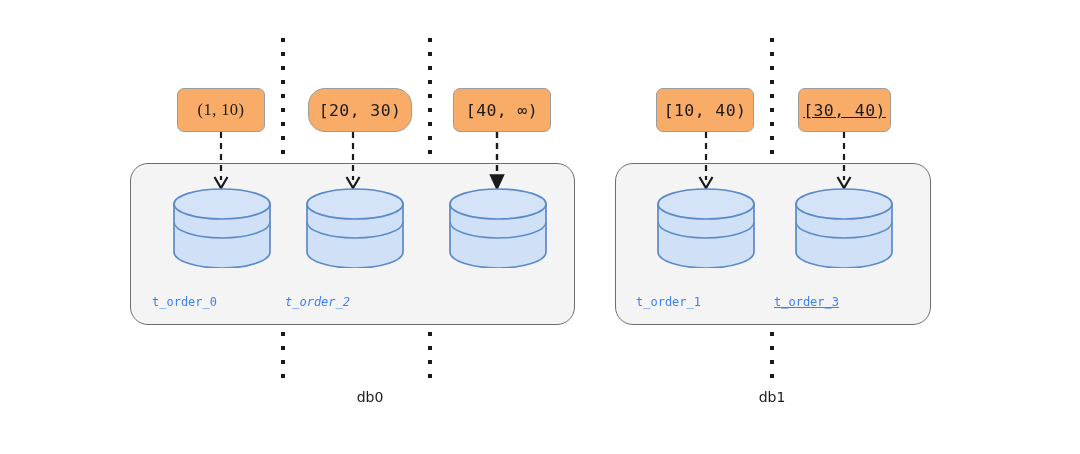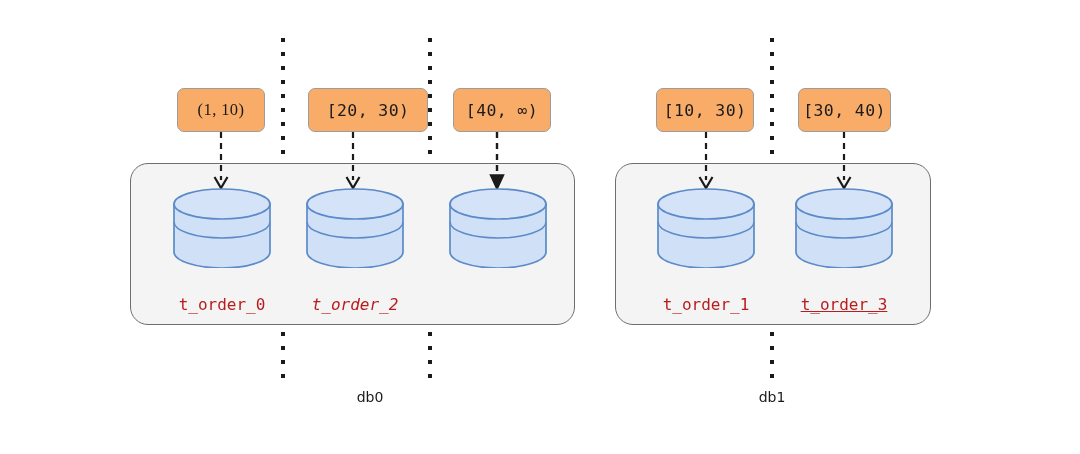--- a/index.html
+++ b/index.html
@@ -58,23 +58,22 @@
   }
 
   
   .arrow {
     position: absolute;
   }
 
   
   .tbl-label {
     position: absolute;
-    font-size: 16px;
-    color: #b91c1c;
-    text-align: center;
+    font-size: 12px;
+    color: #3b82f6;
     white-space: pre;
   }
 
   
   .db-label {
     position: absolute;
     font-family: "DejaVu Sans", "Liberation Sans", sans-serif;
     font-size: 14px;
     color: #1b1b1b;
     text-align: center;
@@ -87,24 +86,24 @@
 <div id="canvas">
 
   <div class="vline" style="left:281px; top:38px; height:342px;"></div>
   <div class="vline" style="left:428px; top:38px; height:342px;"></div>
   <div class="vline" style="left:770px; top:38px; height:342px;"></div>
 
   <div class="db-group" style="left:130px; top:163px; width:445px; height:162px;"></div>
   <div class="db-group" style="left:615px; top:163px; width:316px; height:162px;"></div>
 
   <div class="range-box" style="left:177px; top:88px; width:88px; height:44px;font-family:Liberation Serif, serif;">(1, 10)</div>
-  <div class="range-box" style="left:308px; top:88px; width:120px; height:44px;">[20, 30)</div>
+  <div class="range-box" style="left:308px; top:88px; width:104px; height:44px;border-radius:17px;">[20, 30)</div>
   <div class="range-box" style="left:453px; top:88px; width:98px; height:44px;">[40, ∞)</div>
-  <div class="range-box" style="left:656px; top:88px; width:98px; height:44px;">[10, 30)</div>
-  <div class="range-box" style="left:798px; top:88px; width:93px; height:44px;">[30, 40)</div>
+  <div class="range-box" style="left:656px; top:88px; width:98px; height:44px;">[10, 40)</div>
+  <div class="range-box" style="left:798px; top:88px; width:93px; height:44px;text-decoration:underline;">[30, 40)</div>
 
   <svg class="arrow" style="left:205px; top:132px;" width="32" height="62" viewBox="0 0 32 62">
     <line x1="16" y1="0" x2="16" y2="48" stroke="#1a1a1a" stroke-width="2.2" stroke-dasharray="6 5"></line>
     <path d="M 9.5 45 L 16 56 L 22.5 45" fill="none" stroke="#1a1a1a" stroke-width="2.2" stroke-linejoin="miter"></path>
   </svg>
 
   <svg class="arrow" style="left:337px; top:132px;" width="32" height="62" viewBox="0 0 32 62">
     <line x1="16" y1="0" x2="16" y2="48" stroke="#1a1a1a" stroke-width="2.2" stroke-dasharray="6 5"></line>
     <path d="M 9.5 45 L 16 56 L 22.5 45" fill="none" stroke="#1a1a1a" stroke-width="2.2" stroke-linejoin="miter"></path>
   </svg>

